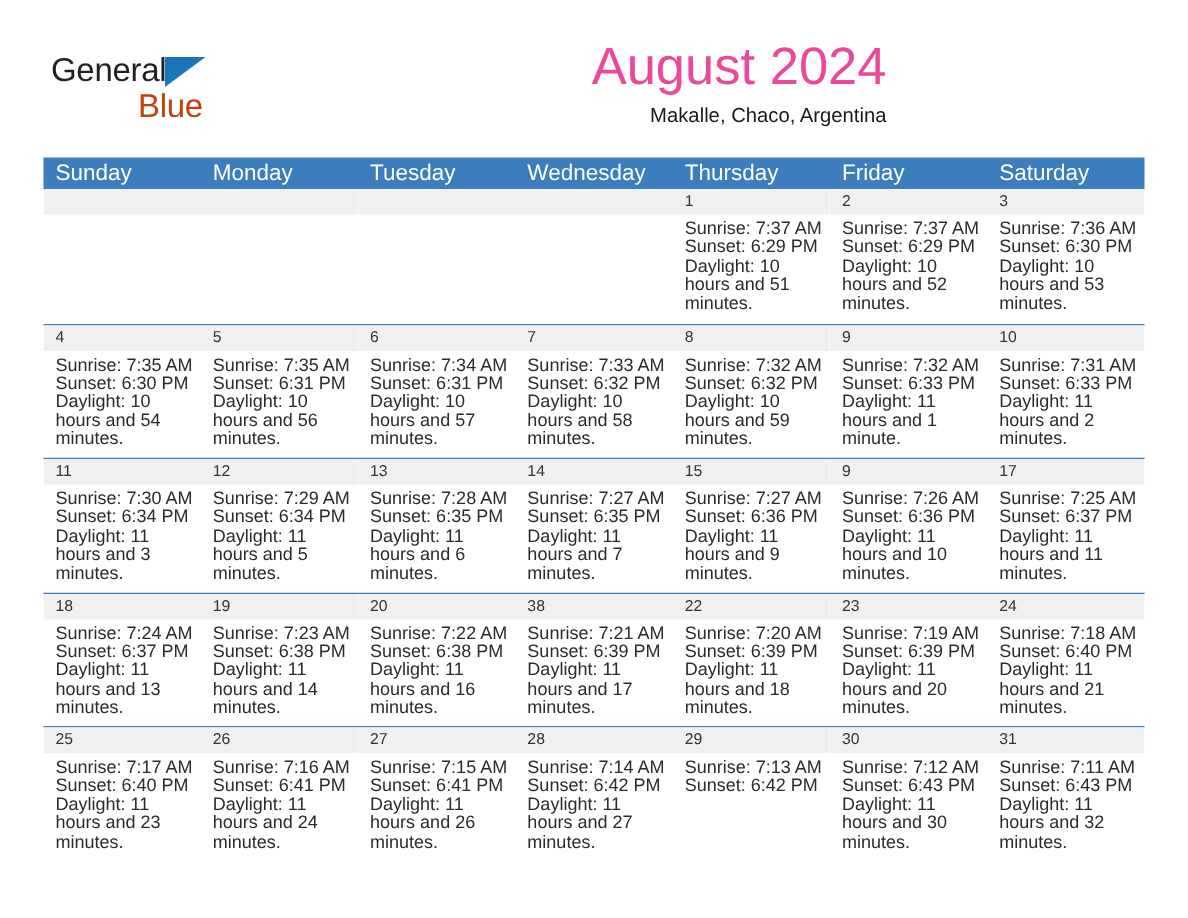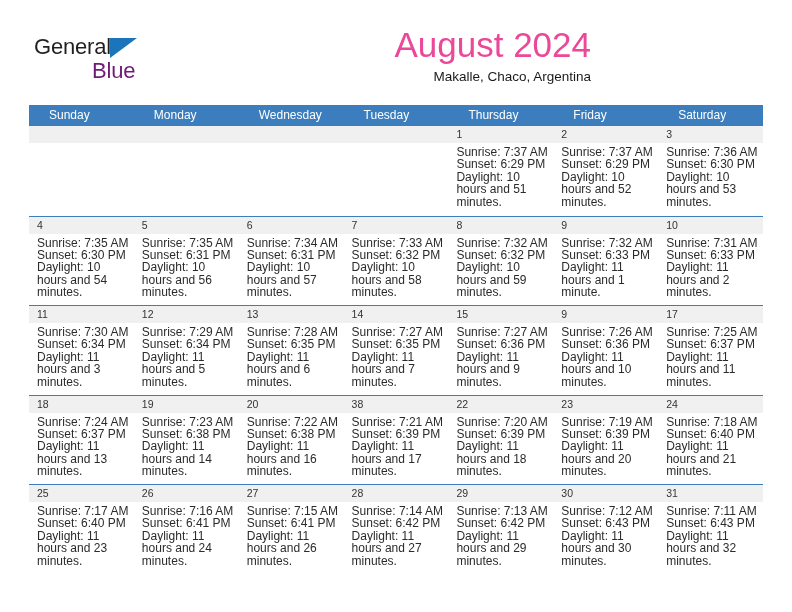--- a/index.html
+++ b/index.html
@@ -53,21 +53,21 @@
     height: 0;
     border-left: 27px solid #1b75bb;
     border-bottom: 20px solid transparent;
   }
   .logo-blue {
     position: absolute;
     left: 58px;
     top: 24px;
     font-size: 22px;
     letter-spacing: -0.2px;
-    color: #701a75;
+    color: #c2410c;
     font-family: "Liberation Sans", sans-serif;
   }
 
   .title-block {
     position: absolute;
     right: 36px;
     top: 28px;
     text-align: right;
   }
   .cal-title {
@@ -94,23 +94,23 @@
   }
   .weekday-row {
     display: flex;
     width: 734px;
     height: 21px;
     background: #3b7dbd;
   }
   .weekday {
     flex: 1 1 0;
     color: #ffffff;
-    font-size: 12px;
+    font-size: 15px;
     line-height: 21px;
-    padding-left: 20px;
+    padding-left: 8px;
     box-sizing: border-box;
     white-space: nowrap;
   }
 
   .week-row {
     display: flex;
     width: 734px;
     height: 89.5px;
     border-top: 1.5px solid #3b7dbd;
     box-sizing: border-box;
@@ -168,22 +168,22 @@
       <div class="cal-title">August 2024</div>
       <div class="cal-subtitle">Makalle, Chaco, Argentina</div>
     </div>
 
   </div>
 
   <div class="calendar">
     <div class="weekday-row" id="weekday-row">
         <div class="weekday">Sunday</div>
         <div class="weekday">Monday</div>
+        <div class="weekday">Tuesday</div>
         <div class="weekday">Wednesday</div>
-        <div class="weekday">Tuesday</div>
         <div class="weekday">Thursday</div>
         <div class="weekday">Friday</div>
         <div class="weekday">Saturday</div>
       </div>
     <div id="weeks-container">
         <div class="week-row first">
           <div class="day-cell empty">
             <div class="day-number-band"></div>
           </div>
           <div class="day-cell empty">
@@ -425,21 +425,20 @@
               <div>Sunrise: 7:14 AM</div>
               <div>Sunset: 6:42 PM</div>
               <div class="wrap">Daylight: 11 hours and 27 minutes.</div>
             </div>
           </div>
           <div class="day-cell">
             <div class="day-number-band">29</div>
             <div class="day-info">
               <div>Sunrise: 7:13 AM</div>
               <div>Sunset: 6:42 PM</div>
-              <div class="wrap">Daylight: 11 hours and 29 minutes.</div>
             </div>
           </div>
           <div class="day-cell">
             <div class="day-number-band">30</div>
             <div class="day-info">
               <div>Sunrise: 7:12 AM</div>
               <div>Sunset: 6:43 PM</div>
               <div class="wrap">Daylight: 11 hours and 30 minutes.</div>
             </div>
           </div>

